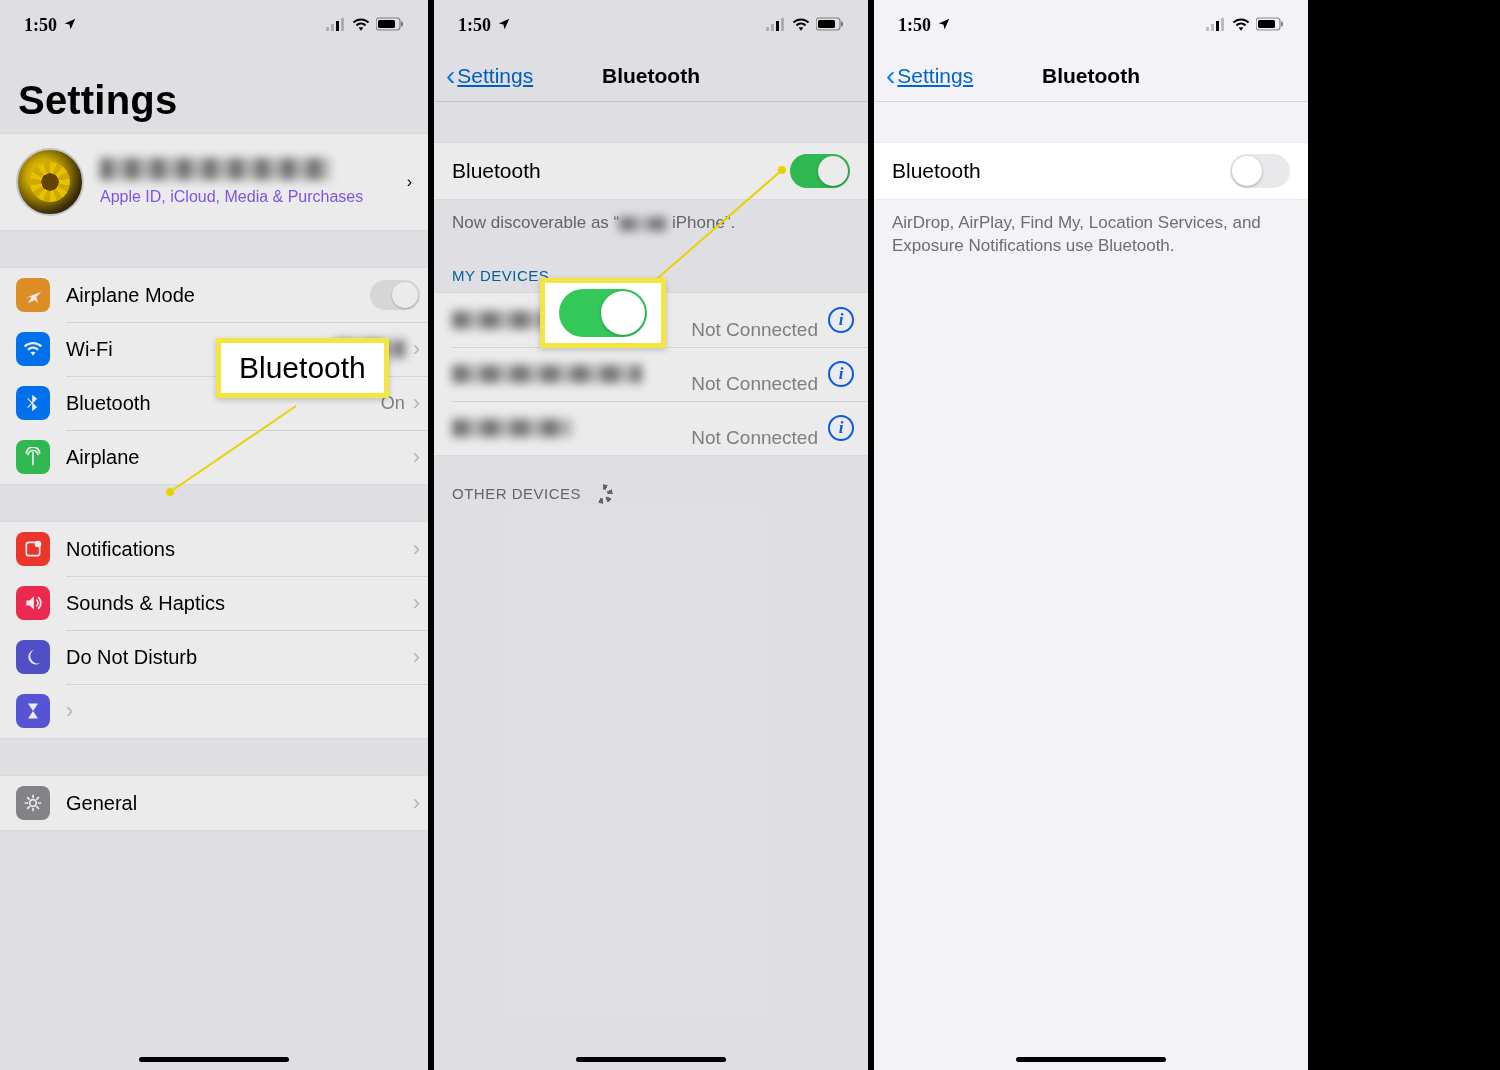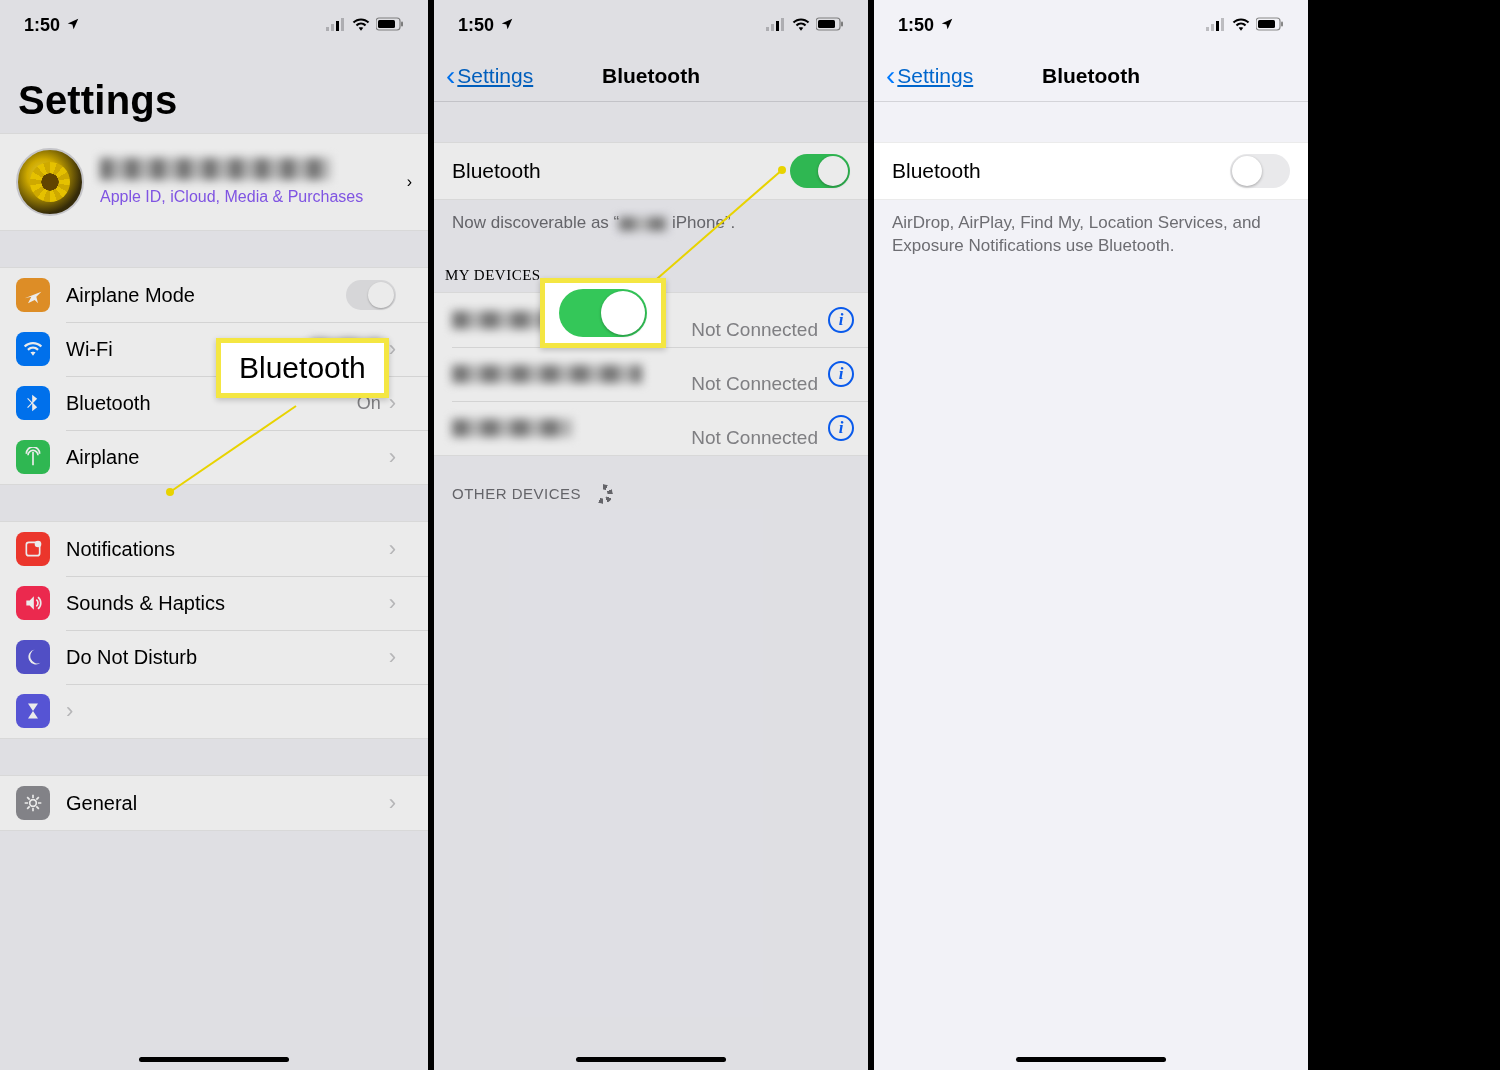--- a/index.html
+++ b/index.html
@@ -13,42 +13,42 @@
   .screen.right { width: 434px; }
   .gap { width: 6px; background: #000; flex: 0 0 auto; }
 
   
   .dim::after {
     content: ""; position: absolute; inset: 0; background: rgba(0,0,0,0.08); pointer-events: none;
   }
 
   
   .statusbar { height: 50px; display: flex; align-items: center; justify-content: space-between; padding: 0 24px 0 24px; font-size: 18px; font-weight: 600; }
-  .sb-left { display: flex; align-items: flex-start; gap: 6px; }
+  .sb-left { display: flex; align-items: flex-start; gap: 6px; font-family: Liberation Serif, serif; }
   .sb-right { display: flex; align-items: center; gap: 6px; }
   .sb-icon { display: inline-block; }
 
   
   .navbar { height: 52px; display: flex; align-items: center; position: relative; padding: 0 12px; border-bottom: 1px solid rgba(0,0,0,0.12); }
   .back { display: flex; align-items: center; gap: 2px; color: #0066cc; font-size: 21px; }
   .back .chev { font-size: 28px; font-weight: 400; color: #007aff; line-height: 1; }
   .back .txt { text-decoration: underline; }
   .nav-title { position: absolute; left: 0; right: 0; text-align: center; font-weight: 600; font-size: 21px; pointer-events: none; }
 
   
   .big-title { font-size: 40px; font-weight: 800; padding: 28px 18px 10px 18px; letter-spacing: 0.2px; }
   .searchbar { margin: 0 18px 18px 18px; height: 44px; background: #e4e4e9; border-radius: 12px; display: flex; align-items: center; padding: 0 12px; gap: 10px; color: #7a7a7f; font-size: 20px; }
   .searchbar .mag { width: 20px; height: 20px; }
   .searchbar .mic { width: 18px; height: 24px; }
   .searchbar .ph { flex: 1; }
 
   .section { background: #fff; border-top: 1px solid rgba(0,0,0,0.08); border-bottom: 1px solid rgba(0,0,0,0.08); }
   .gap-block { height: 36px; }
 
-  .row { display: flex; align-items: center; height: 54px; padding: 0 32px 0 16px; background: #fff; position: relative; }
+  .row { display: flex; align-items: center; height: 54px; padding: 0 8px 0 16px; background: #fff; position: relative; }
   .row + .row::before { content: ""; position: absolute; left: 66px; right: 0; top: 0; height: 1px; background: rgba(0,0,0,0.1); }
   .row .ic { width: 34px; height: 34px; border-radius: 8px; margin-right: 16px; display: flex; align-items: center; justify-content: center; color: #fff; font-size: 18px; font-weight: 600; }
   .row .label { font-size: 20px; flex: 1; color: #000; }
   .row .val { color: #8a8a8e; font-size: 18px; margin-right: 8px; }
   .row .chev { color: #c6c6c8; font-size: 22px; }
 
   .ic.orange { background: #f09a2a; }
   .ic.blue   { background: #007aff; }
   .ic.green  { background: #34c759; }
   .ic.red    { background: #ff3b30; }
@@ -69,21 +69,21 @@
   
   .bt-row { height: 58px; display: flex; align-items: center; justify-content: space-between; padding: 0 18px; background: #fff; border-top: 1px solid rgba(0,0,0,0.08); border-bottom: 1px solid rgba(0,0,0,0.08); font-size: 21px; margin-top: 40px; }
   .toggle { width: 60px; height: 34px; border-radius: 17px; position: relative; }
   .toggle.on  { background: #34c759; }
   .toggle.off { background: #e9e9eb; }
   .toggle .knob { position: absolute; top: 2px; width: 30px; height: 30px; background: #fff; border-radius: 50%; box-shadow: 0 1px 3px rgba(0,0,0,0.3); }
   .toggle.on .knob  { right: 2px; }
   .toggle.off .knob { left: 2px; }
 
   .helper { font-size: 17px; color: #6d6d72; padding: 12px 18px 6px 18px; line-height: 1.35; }
-  .header-label { font-size: 15px; color: #000000; padding: 26px 18px 8px 11px; letter-spacing: 0.5px; font-family: Liberation Serif, serif; }
+  .header-label { font-size: 15px; color: #0369a1; padding: 26px 18px 8px 18px; letter-spacing: 0.5px; }
 
   .dev-row { display: flex; align-items: center; height: 54px; background: #fff; padding: 0 14px 0 18px; position: relative; }
   .dev-row + .dev-row::before { content:""; position:absolute; left:18px; right:0; top:0; height:1px; background: rgba(0,0,0,0.1); }
   .dev-row .devname { flex: 1; }
   .dev-row .status { color: #8a8a8e; font-size: 19px; margin-right: 10px; margin-top: 20px; }
   .info-icon { width: 26px; height: 26px; border: 2px solid #0a62ff; border-radius: 50%; display: flex; align-items: center; justify-content: center; color: #0a62ff; font-family: Georgia, serif; font-style: italic; font-weight: 700; font-size: 17px; }
 
   .other-head { display: flex; align-items: center; gap: 12px; padding: 28px 18px 8px 18px; color: #6d6d72; font-size: 15px; letter-spacing: 0.5px; }
   .spinner { width: 20px; height: 20px; border-radius: 50%; background:
     conic-gradient(#6d6d72 0 30deg, transparent 30deg 60deg, #6d6d72 60deg 90deg, transparent 90deg 120deg, #6d6d72 120deg 150deg, transparent 150deg 180deg, #6d6d72 180deg 210deg, transparent 210deg 360deg);

